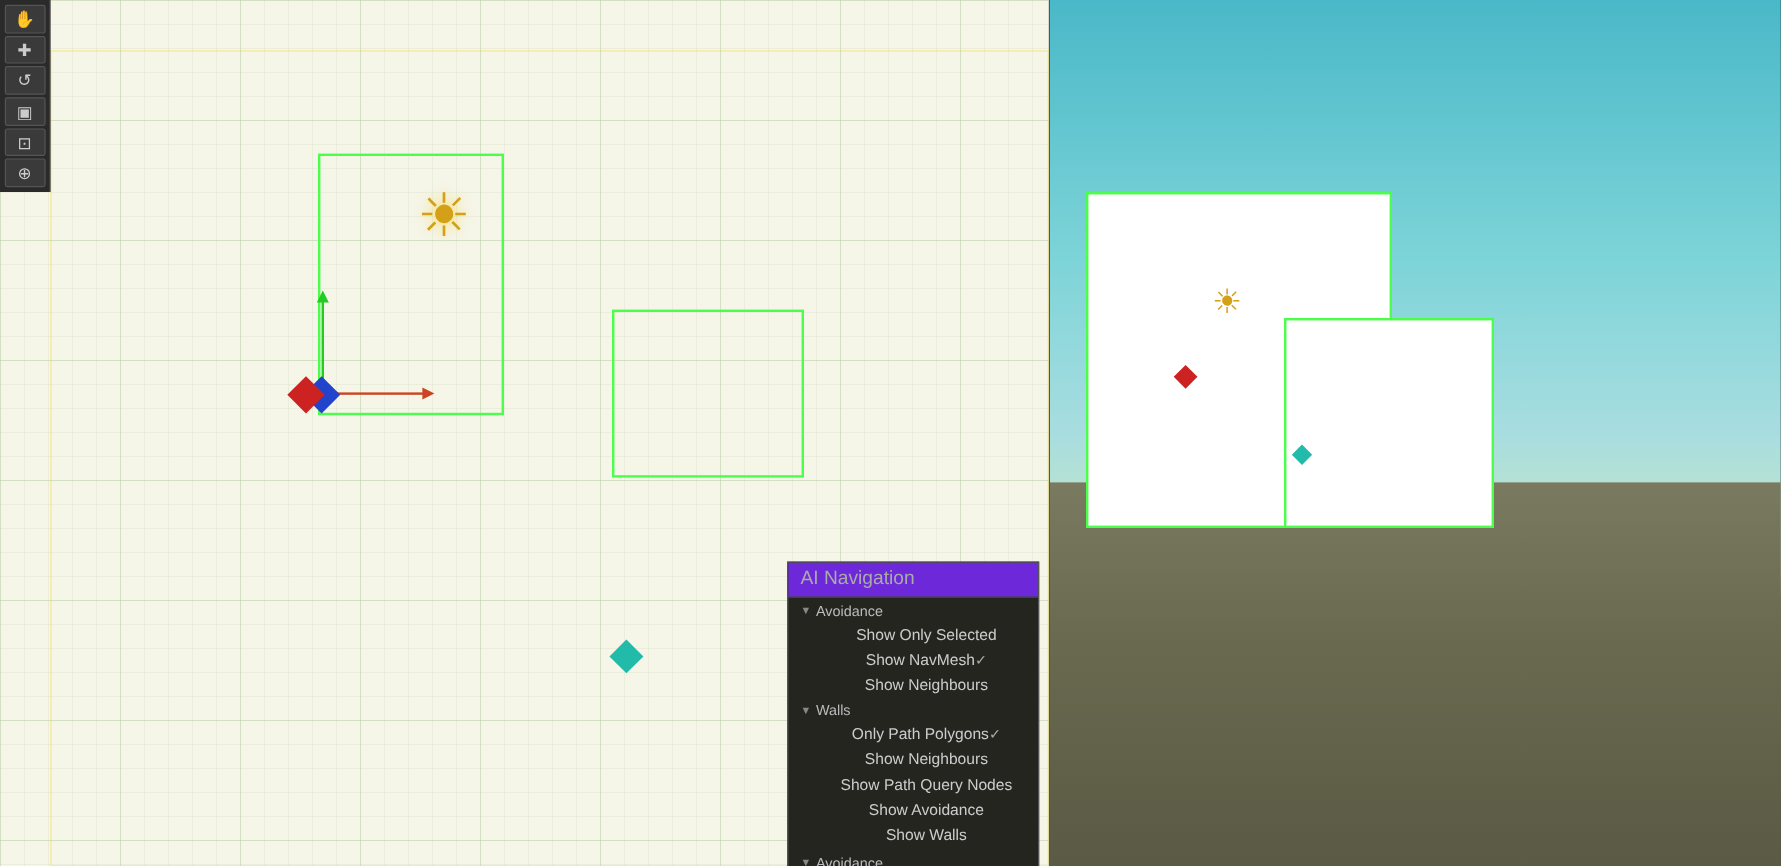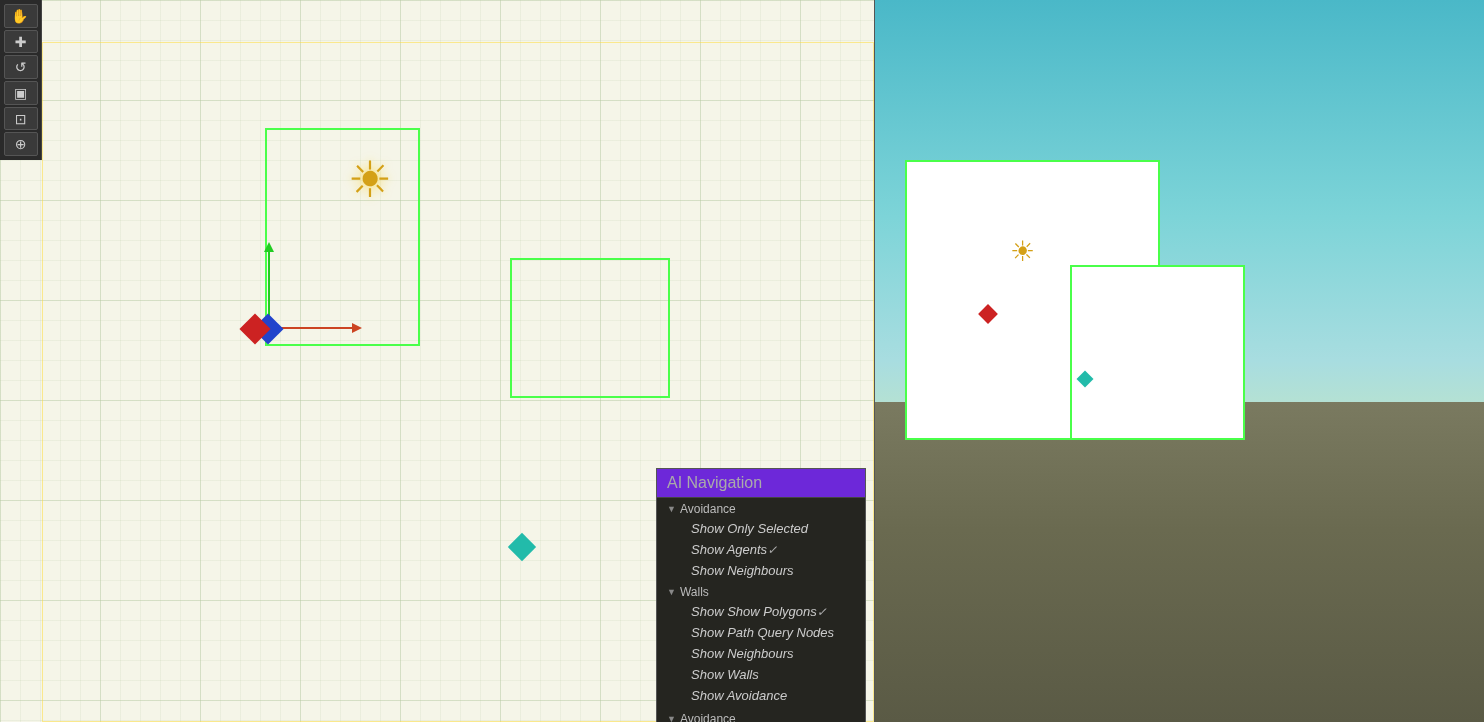--- a/index.html
+++ b/index.html
@@ -297,23 +297,22 @@
       content: '▼';
       font-size: 9px;
       color: #888;
     }
 
     .menu-item {
       padding: 3px 12px 3px 34px;
       cursor: pointer;
       display: flex;
       align-items: center;
-      justify-content: flex-start;
+      justify-content: center;
       color: #ccc;
-      font-style: italic;
     }
 
     .menu-item .checkmark {
       color: #aaa;
       font-size: 12px;
     }
 
     .menu-section-label.obstacles {
       margin-top: 2px;
     }
@@ -359,49 +358,49 @@
       <div class="menu-header">AI Navigation</div>
 
       <div class="menu-section-label">
         <span>Avoidance</span>
       </div>
       <div class="menu-item">
         <span>Show Only Selected</span>
         <span class="checkmark"></span>
       </div>
       <div class="menu-item">
-        <span>Show Agents</span>
+        <span>Show NavMesh</span>
         <span class="checkmark">✓</span>
       </div>
       <div class="menu-item">
         <span>Show Neighbours</span>
         <span class="checkmark"></span>
       </div>
 
       <div class="menu-section-label">
         <span>Walls</span>
       </div>
       <div class="menu-item">
-        <span>Show Show Polygons</span>
+        <span>Only Path Polygons</span>
         <span class="checkmark">✓</span>
       </div>
       <div class="menu-item">
+        <span>Show Neighbours</span>
+        <span class="checkmark"></span>
+      </div>
+      <div class="menu-item">
         <span>Show Path Query Nodes</span>
         <span class="checkmark"></span>
       </div>
       <div class="menu-item">
-        <span>Show Neighbours</span>
+        <span>Show Avoidance</span>
         <span class="checkmark"></span>
       </div>
       <div class="menu-item">
         <span>Show Walls</span>
-        <span class="checkmark"></span>
-      </div>
-      <div class="menu-item">
-        <span>Show Avoidance</span>
         <span class="checkmark"></span>
       </div>
 
       <div class="menu-section-label obstacles">
         <span>Avoidance</span>
       </div>
 
     </div>
 
   </div>

